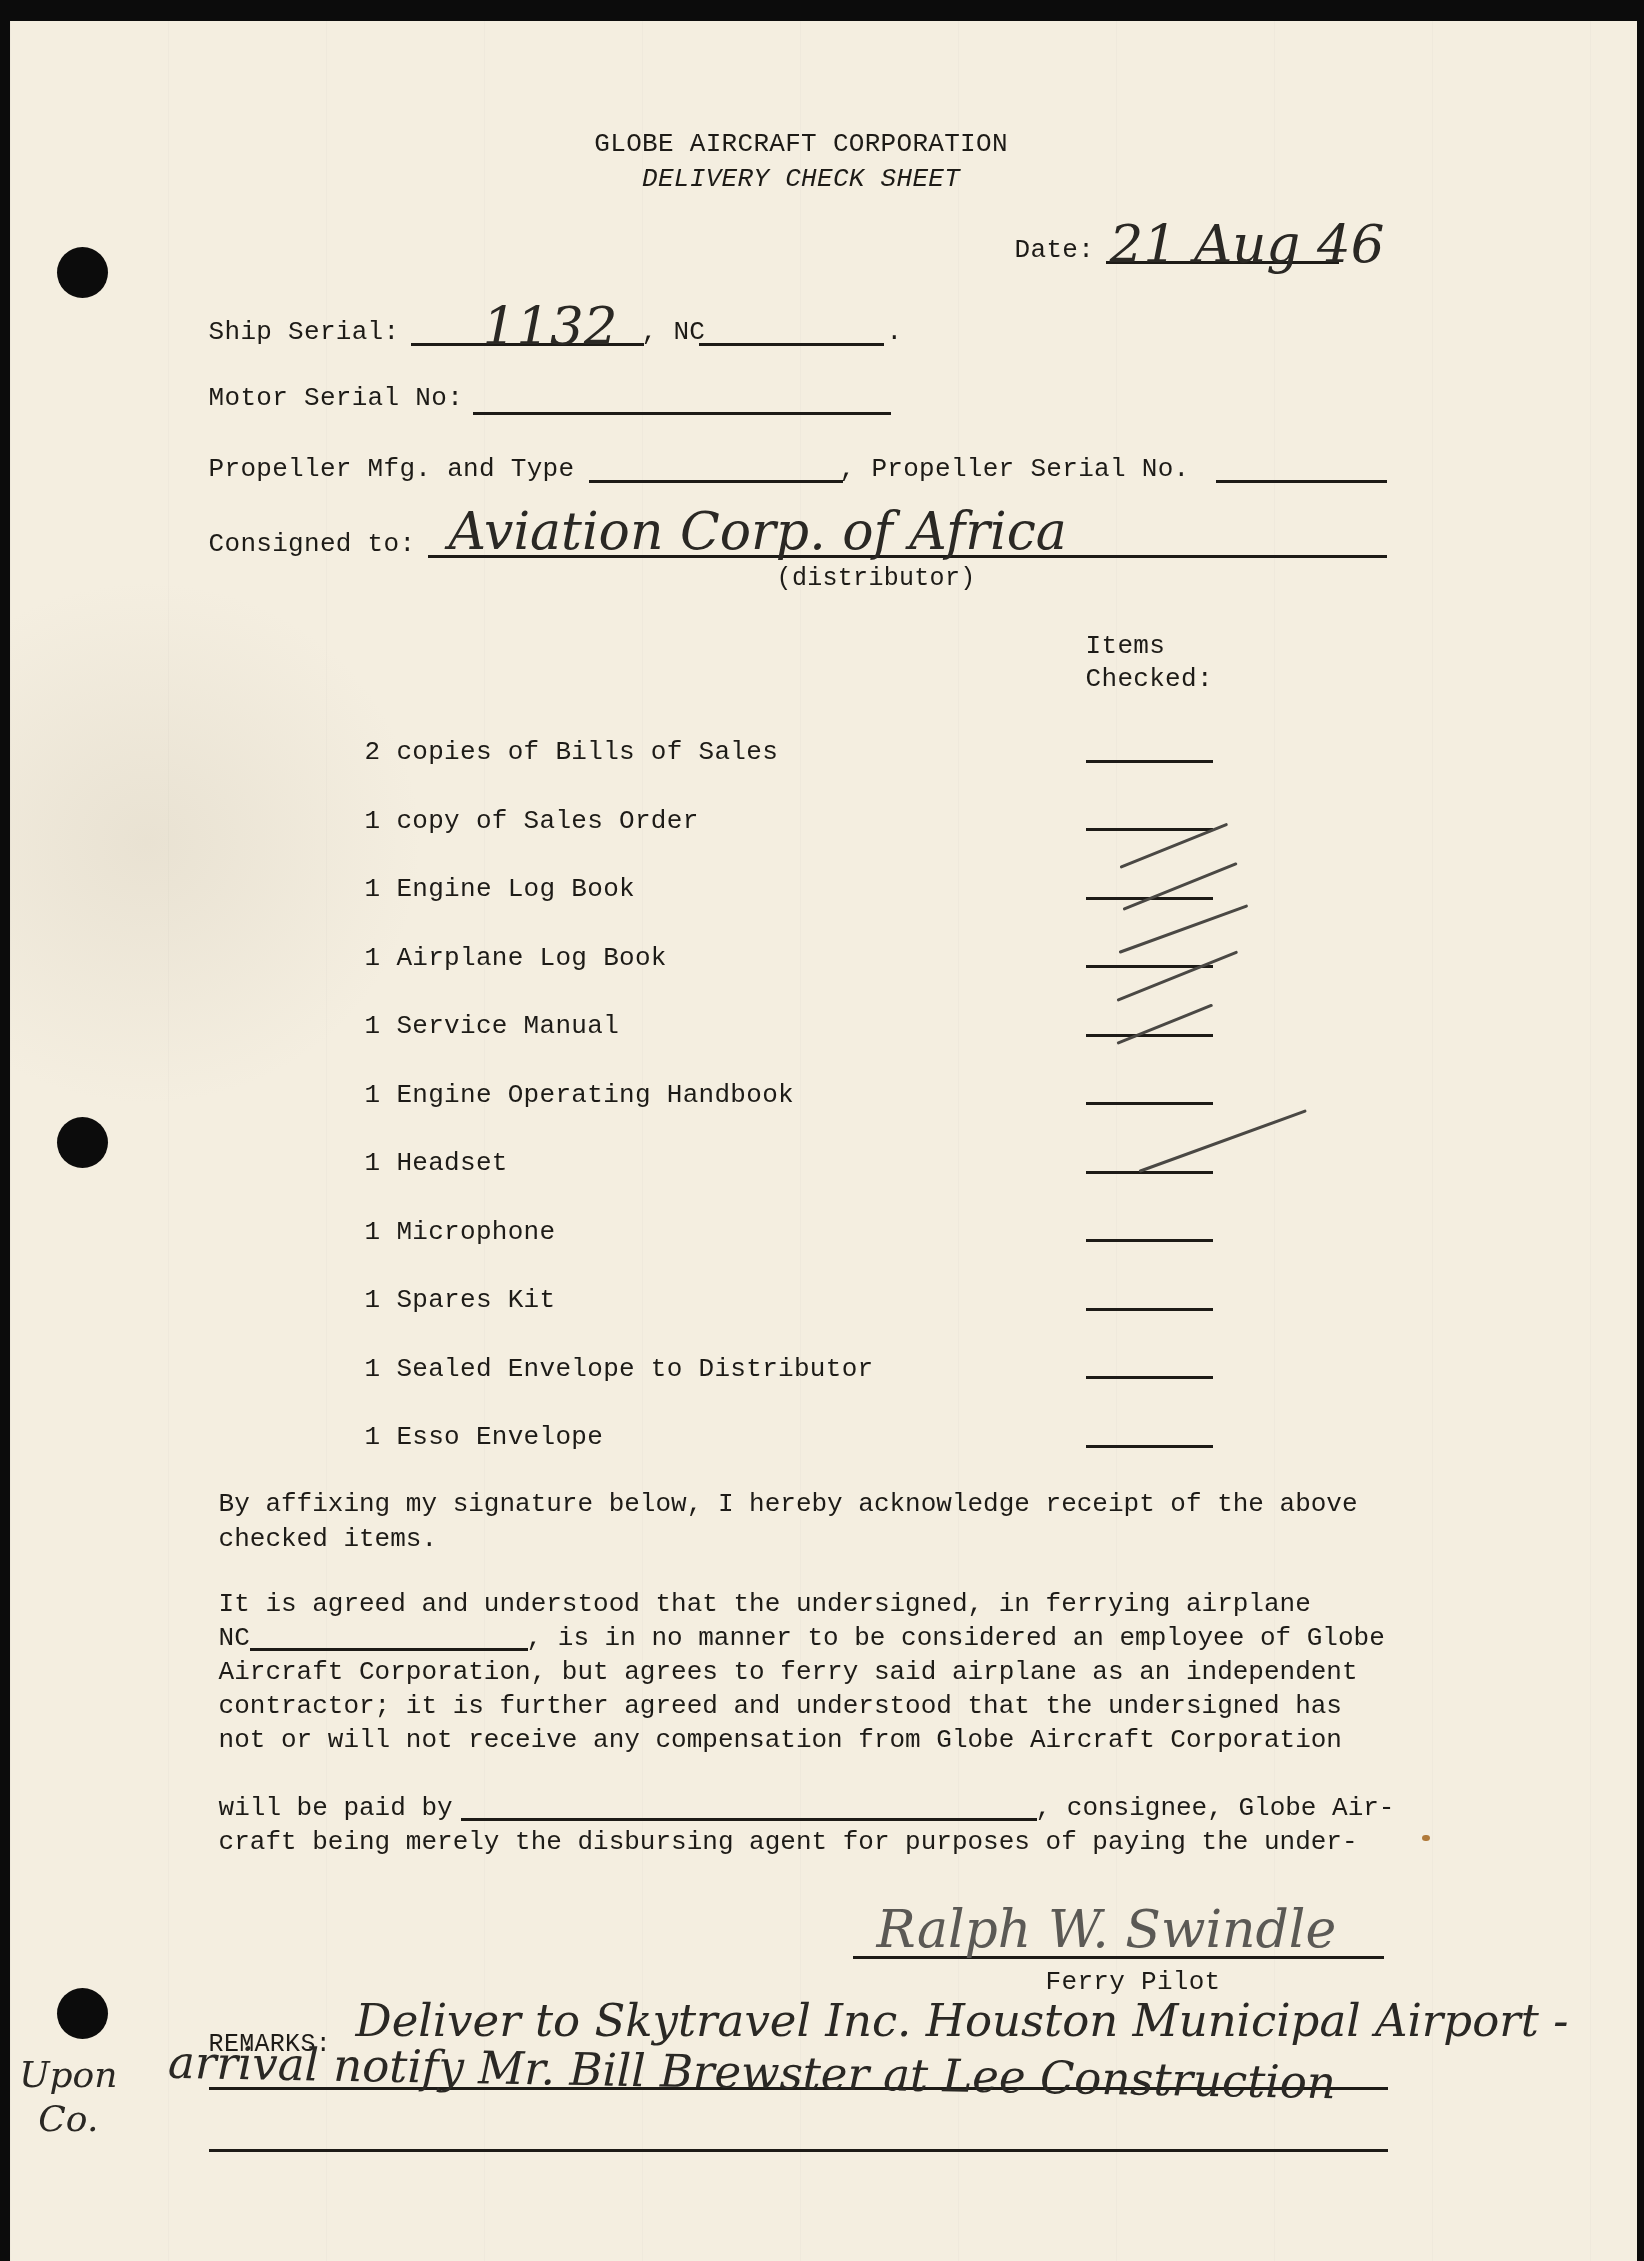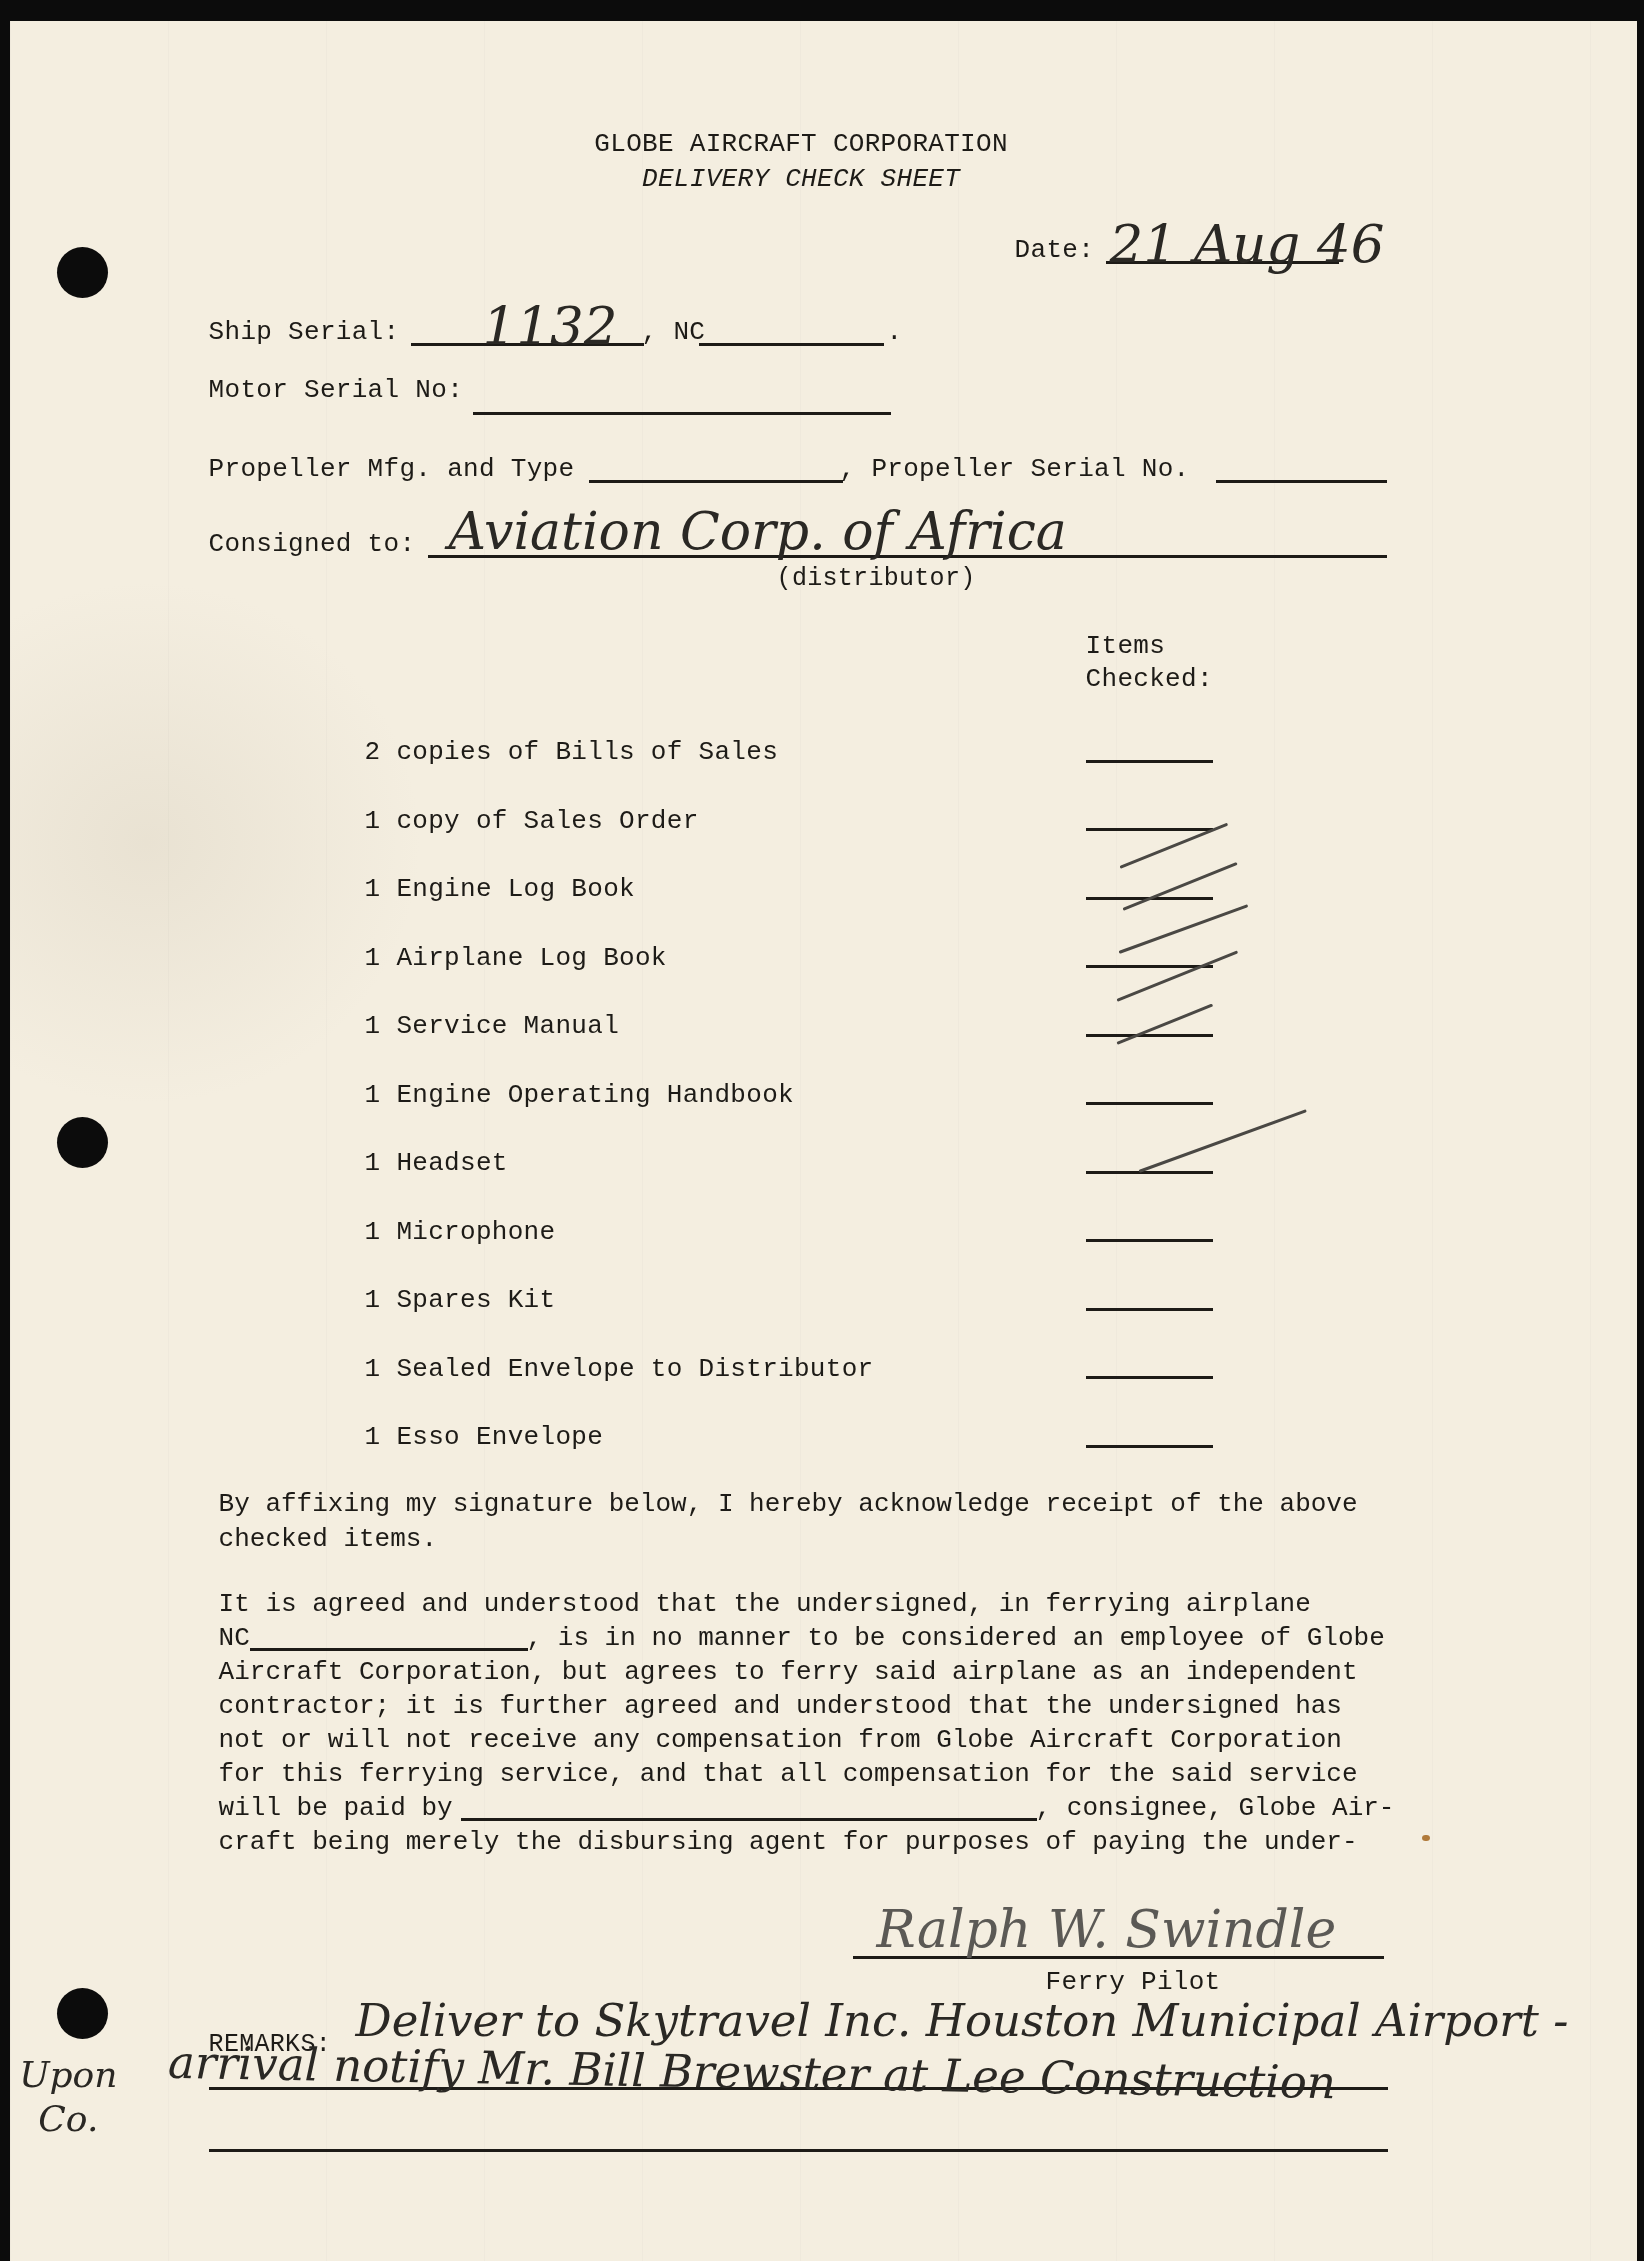--- a/index.html
+++ b/index.html
@@ -52,21 +52,21 @@
   <div class="blank" style="left:1096px; top:240px; width:233px;"></div>
   <div class="hand" style="left:1100px; top:192px; font-size:53px;">21 Aug 46</div>
 
   <div class="t" style="left:199px; top:296px;">Ship Serial:</div>
   <div class="blank" style="left:401px; top:322px; width:233px;"></div>
   <div class="hand" style="left:473px; top:274px; font-size:53px;">1132</div>
   <div class="t" style="left:632px; top:296px;">, NC</div>
   <div class="blank" style="left:689px; top:322px; width:185px;"></div>
   <div class="t" style="left:877px; top:296px;">.</div>
 
-  <div class="t" style="left:199px; top:354px;">Motor Serial No:</div>
+  <div class="t" style="left:199px; top:362px;">Motor Serial No:</div>
   <div class="blank" style="left:463px; top:391px; width:418px;"></div>
 
   <div class="t" style="left:199px; top:433px;">Propeller Mfg. and Type</div>
   <div class="blank" style="left:579px; top:459px; width:254px;"></div>
   <div class="t" style="left:830px; top:433px;">, Propeller Serial No.</div>
   <div class="blank" style="left:1206px; top:459px; width:171px;"></div>
 
   <div class="t" style="left:199px; top:508px;">Consigned to:</div>
   <div class="blank" style="left:418px; top:534px; width:959px;"></div>
   <div class="hand" style="left:439px; top:480px; font-size:52px;">Aviation Corp. of Africa</div>
@@ -120,21 +120,20 @@
   <div class="para" style="top:1466px;">By affixing my signature below, I hereby acknowledge receipt of the above</div>
   <div class="para" style="top:1501px;">checked items.</div>
 
   <div class="para" style="top:1566px;">It is agreed and understood that the undersigned, in ferrying airplane</div>
   <div class="para" style="top:1600px;">NC</div>
   <div class="blank" style="left:240px; top:1627px; width:278px;"></div>
   <div class="para" style="left:517px; top:1600px;">, is in no manner to be considered an employee of Globe</div>
   <div class="para" style="top:1634px;">Aircraft Corporation, but agrees to ferry said airplane as an independent</div>
   <div class="para" style="top:1668px;">contractor; it is further agreed and understood that the undersigned has</div>
   <div class="para" style="top:1702px;">not or will not receive any compensation from Globe Aircraft Corporation</div>
-  <div class="para" style="top:1736px;">for this ferrying service, and that all compensation for the said service</div>
   <div class="para" style="top:1770px;">will be paid by</div>
   <div class="blank" style="left:451px; top:1797px; width:576px;"></div>
   <div class="para" style="left:1026px; top:1770px;">, consignee, Globe Air-</div>
   <div class="para" style="top:1804px;">craft being merely the disbursing agent for purposes of paying the under-</div>
 
   <div class="blank" style="left:843px; top:1935px; width:531px;"></div>
   <div class="hand pencil" style="left:867px; top:1878px; font-size:52px;">Ralph W. Swindle</div>
   <div class="t" style="left:1000px; top:1946px;margin-left:36px;">Ferry Pilot</div>
 
   <div class="t" style="left:199px; top:2009px; font-size:25px;">REMARKS:</div>

